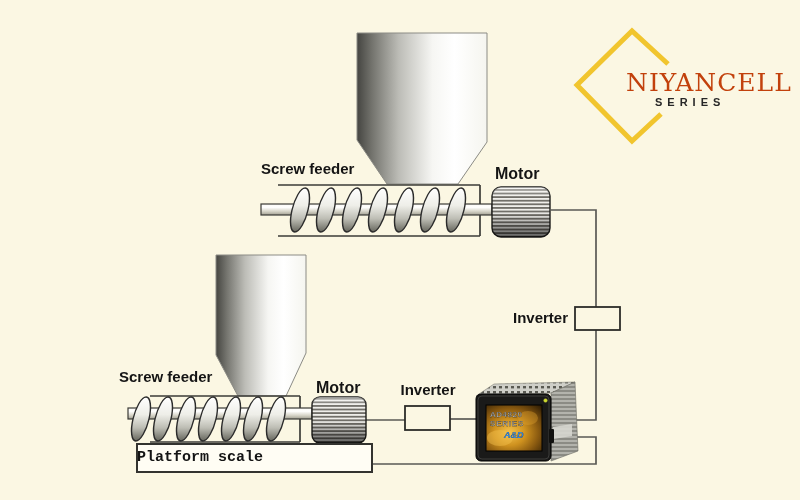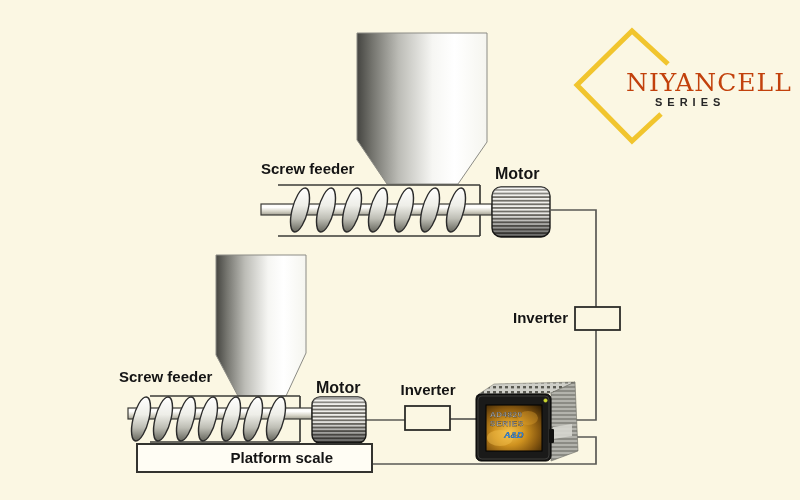--- a/index.html
+++ b/index.html
@@ -161,15 +161,15 @@
   <div id="logo-name">NIYANCELL</div>
   <div id="logo-sub">SERIES</div>
 
   <div class="lbl" style="left:261px;top:161px;">Screw feeder</div>
   <div class="lbl" style="left:495px;top:165px;font-size:16px;">Motor</div>
   <div class="lbl" style="left:500px;top:310px;width:68px;text-align:right;">Inverter</div>
 
   <div class="lbl" style="left:119px;top:369px;">Screw feeder</div>
   <div class="lbl" style="left:316px;top:379px;font-size:16px;">Motor</div>
   <div class="lbl" style="left:398px;top:382px;width:60px;text-align:center;">Inverter</div>
-  <div class="lbl" style="left:137px;top:450px;width:196px;text-align:right;">Platform scale</div>
+  <div class="lbl" style="left:137px;top:450px;width:196px;text-align:left;font-family:Liberation Mono, monospace;">Platform scale</div>
 
 </div>
 
 </body></html>

